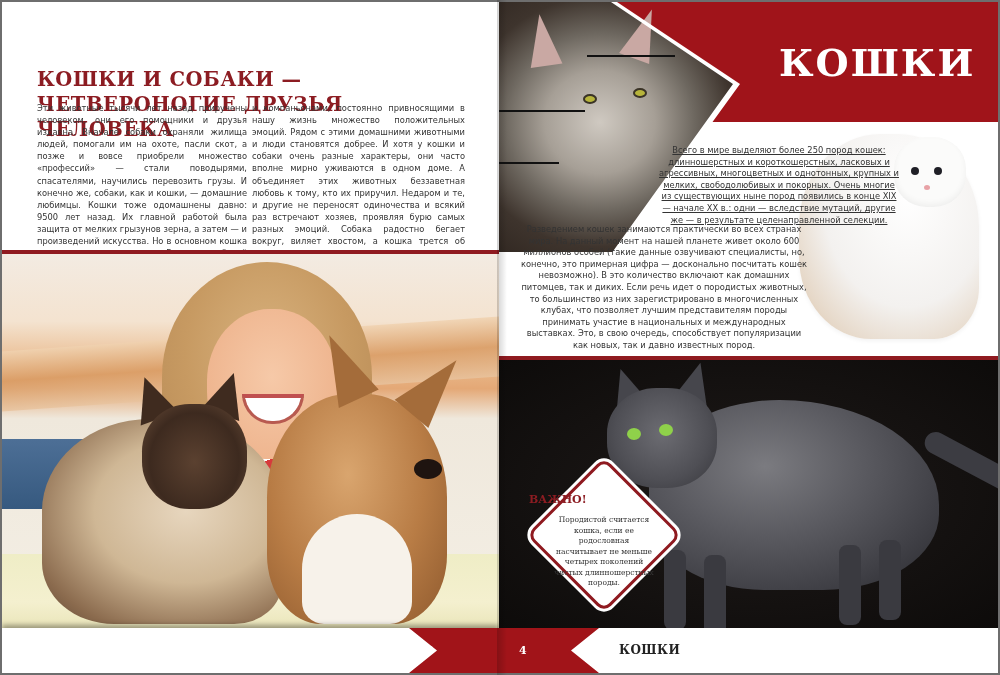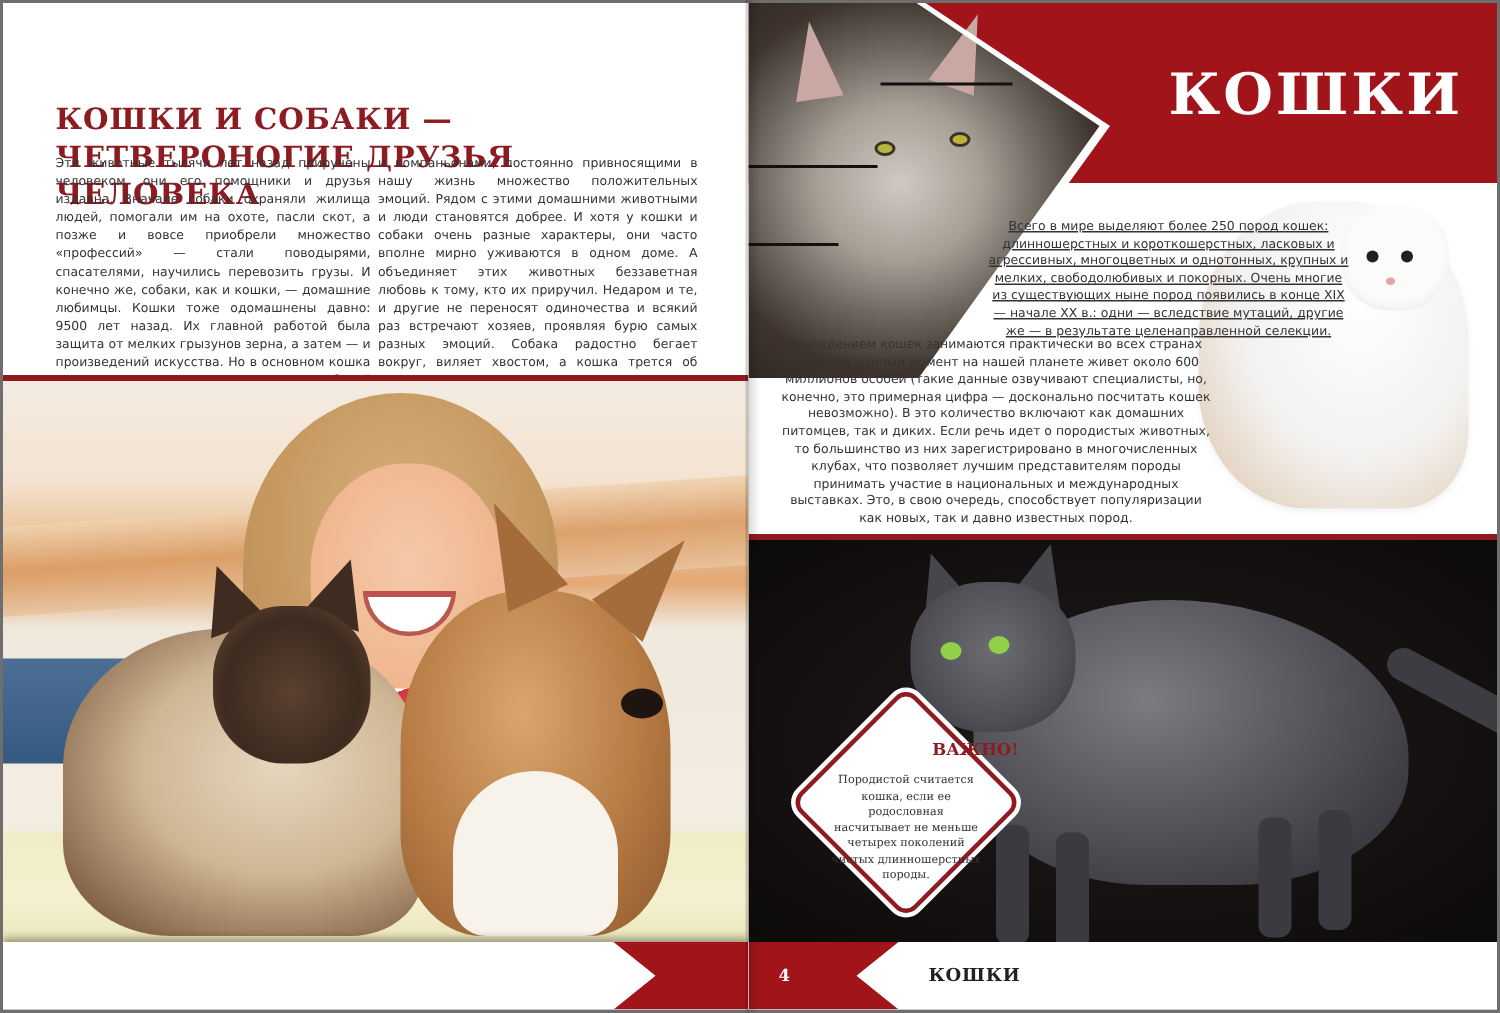--- a/index.html
+++ b/index.html
@@ -225,21 +225,21 @@
     .important-diamond {
       position: absolute; left: 30px; top: 458px; width: 150px; height: 150px;
     }
     .diamond-shape {
       position: absolute; left: 50%; top: 50%; width: 110px; height: 110px;
       transform: translate(-50%, -50%) rotate(45deg);
       background: #fff; border: 3px solid #8f1a20; border-radius: 10px;
       box-shadow: 0 0 0 3px #fff;
     }
     .diamond-title {
-      position: absolute; left: 0; top: 33px; width: 150px; text-align: right;
+      position: absolute; left: 0; top: 33px; width: 150px; text-align: left;
       color: #8c1c22; font-family: "DejaVu Serif", serif; font-weight: bold; font-size: 11px;
     }
     .diamond-text {
       position: absolute; left: 25px; top: 55px; width: 100px; text-align: center;
       color: #333; font-family: "DejaVu Serif", serif; font-size: 7.5px; line-height: 10.5px;
     }
 
     .right-footer {
       position: absolute; left: 0; top: 626px; width: 499px; height: 45px; background: #fff;
     }

